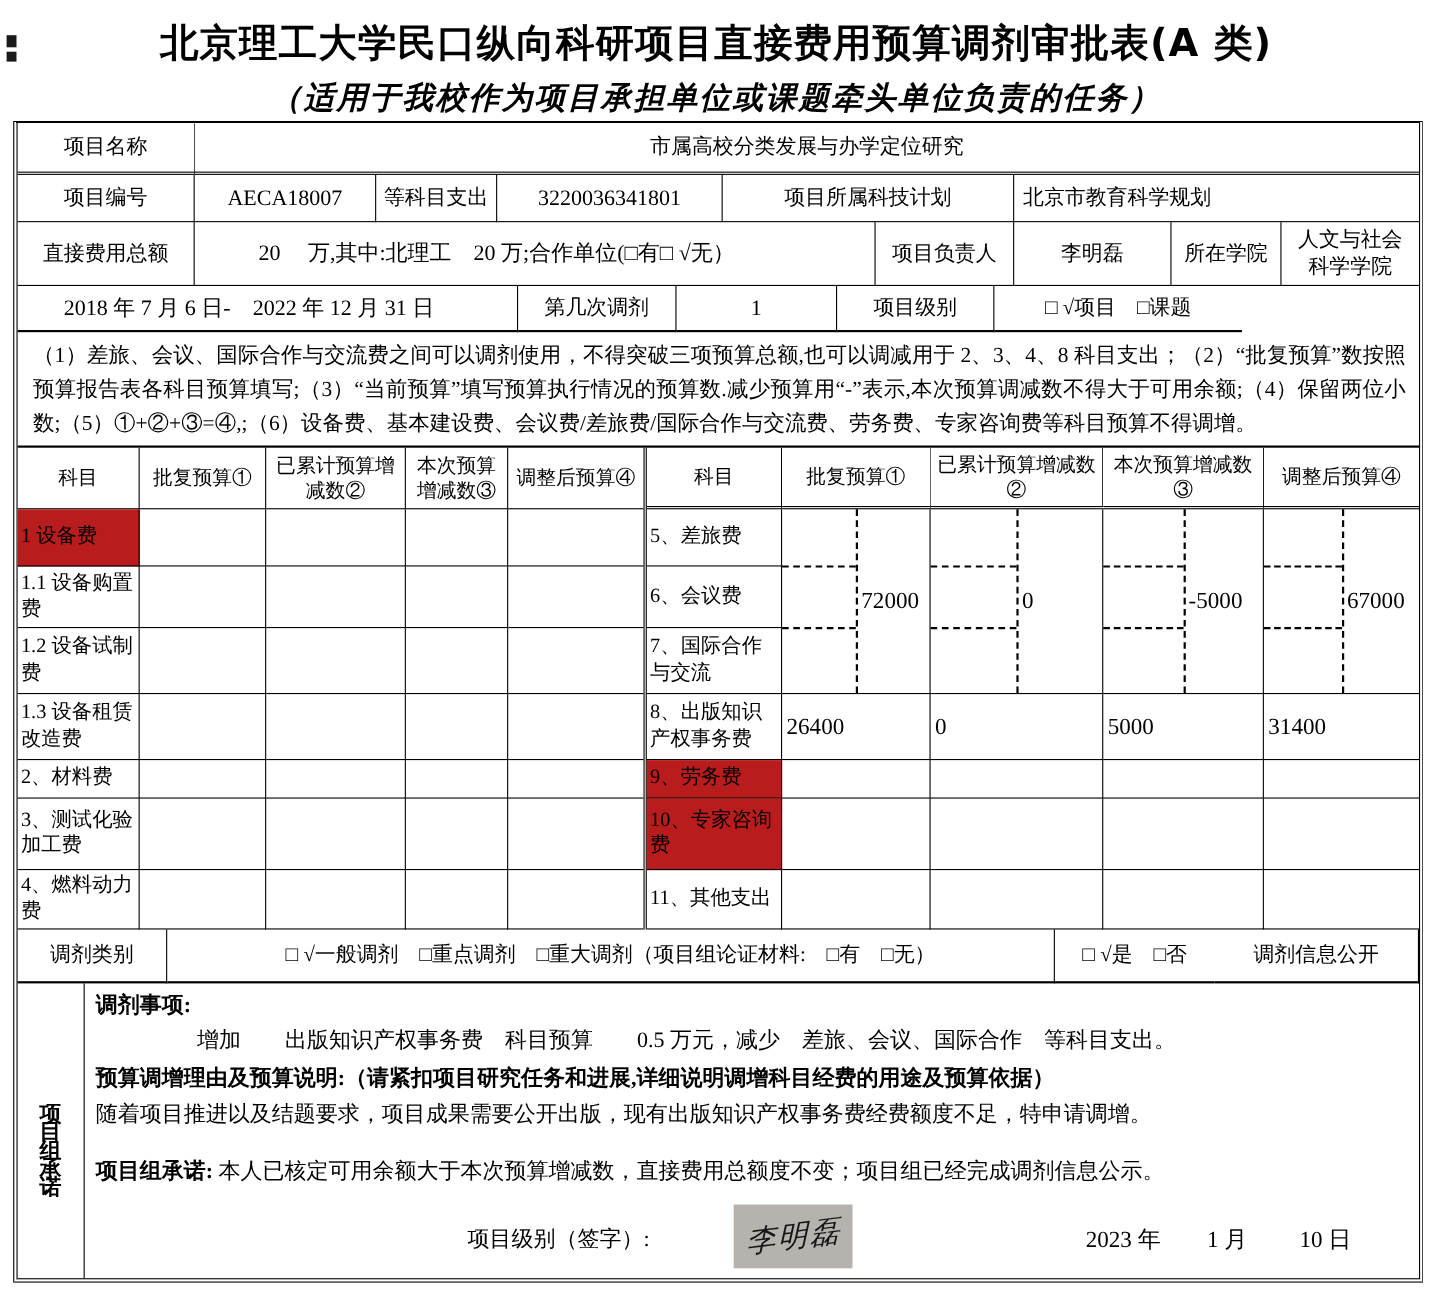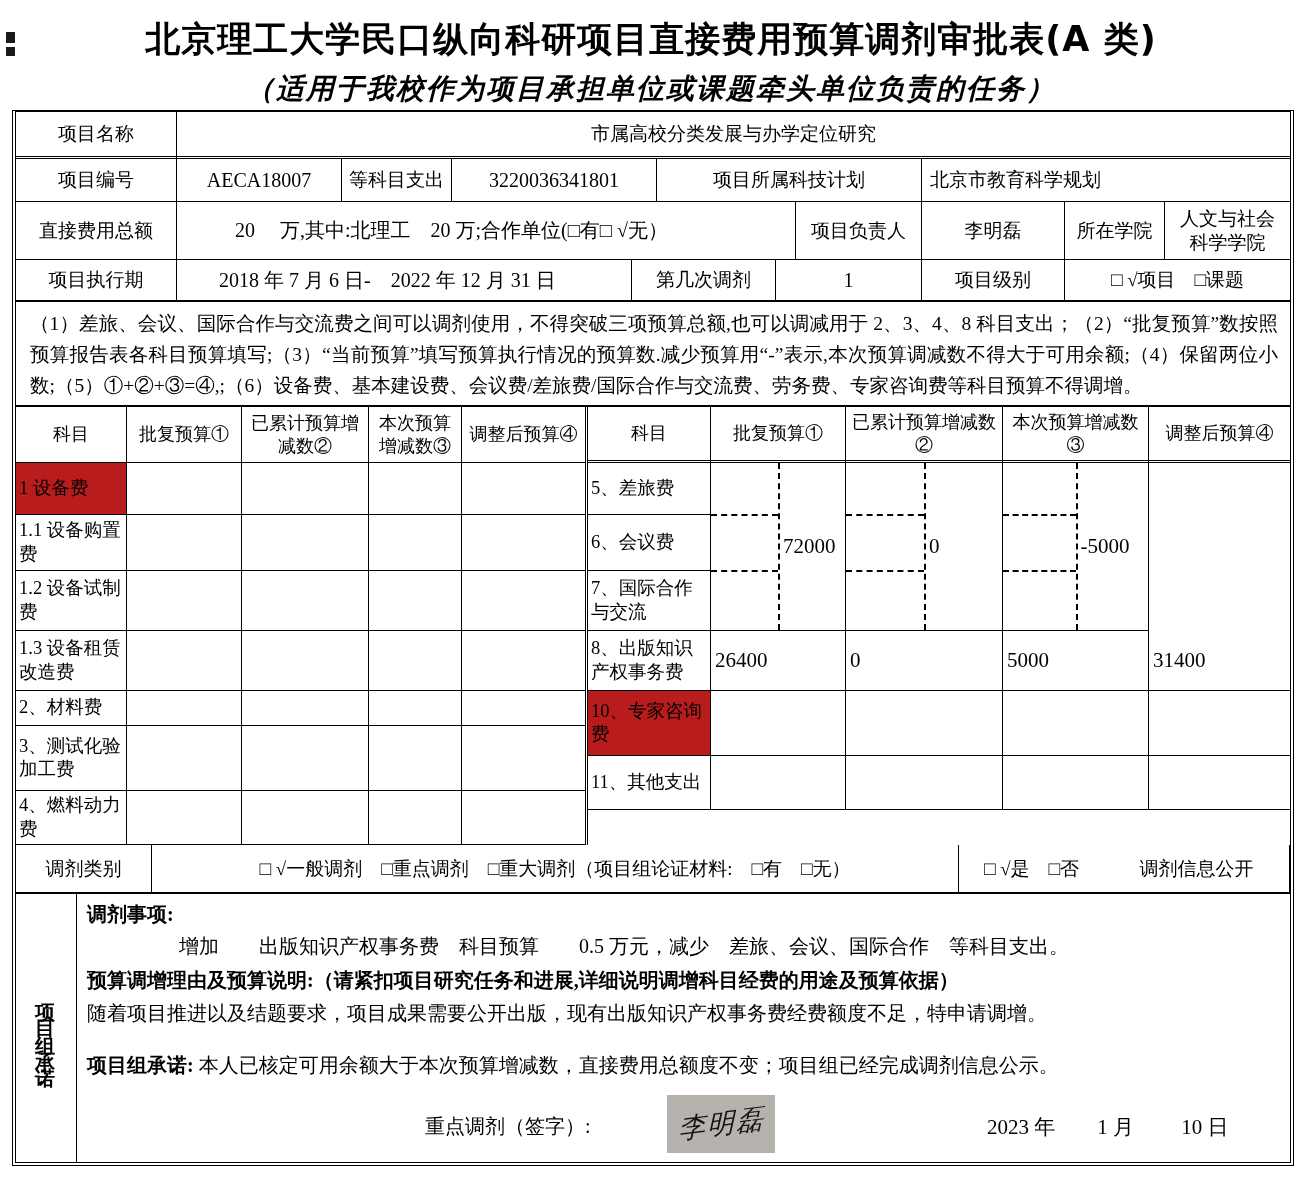--- a/index.html
+++ b/index.html
@@ -89,21 +89,20 @@
     <div class="row" style="height:58px;">
       <div class="c" style="width:161px;">直接费用总额</div>
       <div class="c la pre num" style="width:619px;padding-left:58px;">20　 万,其中:北理工　20 万;合作单位(□有□ √无）</div>
       <div class="c" style="width:126px;">项目负责人</div>
       <div class="c" style="width:143px;">李明磊</div>
       <div class="c" style="width:100px;">所在学院</div>
       <div class="c last" style="width:125px;text-align:center;padding:0 4px;">人文与社会 科学学院</div>
     </div>
 
     <div class="row thkb" style="height:42px;">
-      <div class="c" style="width:161px;">项目执行期</div>
       <div class="c la pre num" style="width:455px;padding-left:42px;">2018 年 7 月 6 日-　2022 年 12 月 31 日</div>
       <div class="c" style="width:144px;">第几次调剂</div>
       <div class="c num" style="width:146px;">1</div>
       <div class="c" style="width:143px;">项目级别</div>
       <div class="c last pre" style="width:225px;">□ √项目　□课题</div>
     </div>
 
     <div class="row thkb">
       <div class="c last notes" style="width:1274px;">（1）差旅、会议、国际合作与交流费之间可以调剂使用，不得突破三项预算总额,也可以调减用于 2、3、4、8 科目支出；（2）“批复预算”数按照预算报告表各科目预算填写;（3）“当前预算”填写预算执行情况的预算数.减少预算用“-”表示,本次预算调减数不得大于可用余额;（4）保留两位小数;（5）①+②+③=④,;（6）设备费、基本建设费、会议费/差旅费/国际合作与交流费、劳务费、专家咨询费等科目预算不得调增。</div>
     </div>
@@ -195,30 +194,43 @@
             <div class="hdash" style="top:51px;"></div>
             <div class="hdash" style="top:107px;"></div>
             <span class="mval">0</span>
           </div>
           <div class="mcol" style="width:146px;">
             <div class="vdash"></div>
             <div class="hdash" style="top:51px;"></div>
             <div class="hdash" style="top:107px;"></div>
             <span class="mval">-5000</span>
           </div>
+          <div class="mcol last" style="flex:1;">
+            <div class="vdash"></div>
+            <div class="hdash" style="top:51px;"></div>
+            <div class="hdash" style="top:107px;"></div>
+            <span class="mval">67000</span>
+          </div>
         </div>
 
         <div class="row" style="height:60px;">
           <div class="c la blab" style="width:123px;">8、出版知识产权事务费</div>
           <div class="c cellval" style="width:135px;">26400</div>
           <div class="c cellval" style="width:157px;">0</div>
           <div class="c cellval" style="width:146px;">5000</div>
           <div class="c cellval last" style="flex:1;">31400</div>
         </div>
 
+        <div class="row" style="height:35px;">
+          <div class="c la blab shaded" style="width:123px;">9、劳务费</div>
+          <div class="c" style="width:135px;"></div>
+          <div class="c" style="width:157px;"></div>
+          <div class="c" style="width:146px;"></div>
+          <div class="c last" style="flex:1;"></div>
+        </div>
 
         <div class="row" style="height:65px;">
           <div class="c la blab shaded" style="width:123px;">10、专家咨询费</div>
           <div class="c" style="width:135px;"></div>
           <div class="c" style="width:157px;"></div>
           <div class="c" style="width:146px;"></div>
           <div class="c last" style="flex:1;"></div>
         </div>
 
         <div class="row" style="height:54px;">
@@ -242,21 +254,21 @@
       <div class="side">
         <span>项目组承诺</span>
       </div>
       <div class="cbody">
         <div class="cb-h">调剂事项:</div>
         <div class="cb-t indent pre" style="margin-top:4px;">增加　　出版知识产权事务费　科目预算　　0.5 万元，减少　差旅、会议、国际合作　等科目支出。</div>
         <div class="cb-h" style="margin-top:6px;">预算调增理由及预算说明:（请紧扣项目研究任务和进展,详细说明调增科目经费的用途及预算依据）</div>
         <div class="cb-t" style="margin-top:5px;">随着项目推进以及结题要求，项目成果需要公开出版，现有出版知识产权事务费经费额度不足，特申请调增。</div>
         <div class="cb-t pre" style="margin-top:24px;"><span class="cb-h">项目组承诺:</span><span> 本人已核定可用余额大于本次预算增减数，直接费用总额度不变；项目组已经完成调剂信息公示。</span></div>
         <div class="signrow">
-          <span class="signlabel">重点调剂（签字）:</span>
+          <span class="signlabel">项目级别（签字）:</span>
           <span class="signpatch">
               <span class="signname">李明磊</span>
             </span>
           <span class="datetxt pre">2023 年　　1 月　　 10 日</span>
         </div>
       </div>
     </div>
 
   </div>
 </div>

